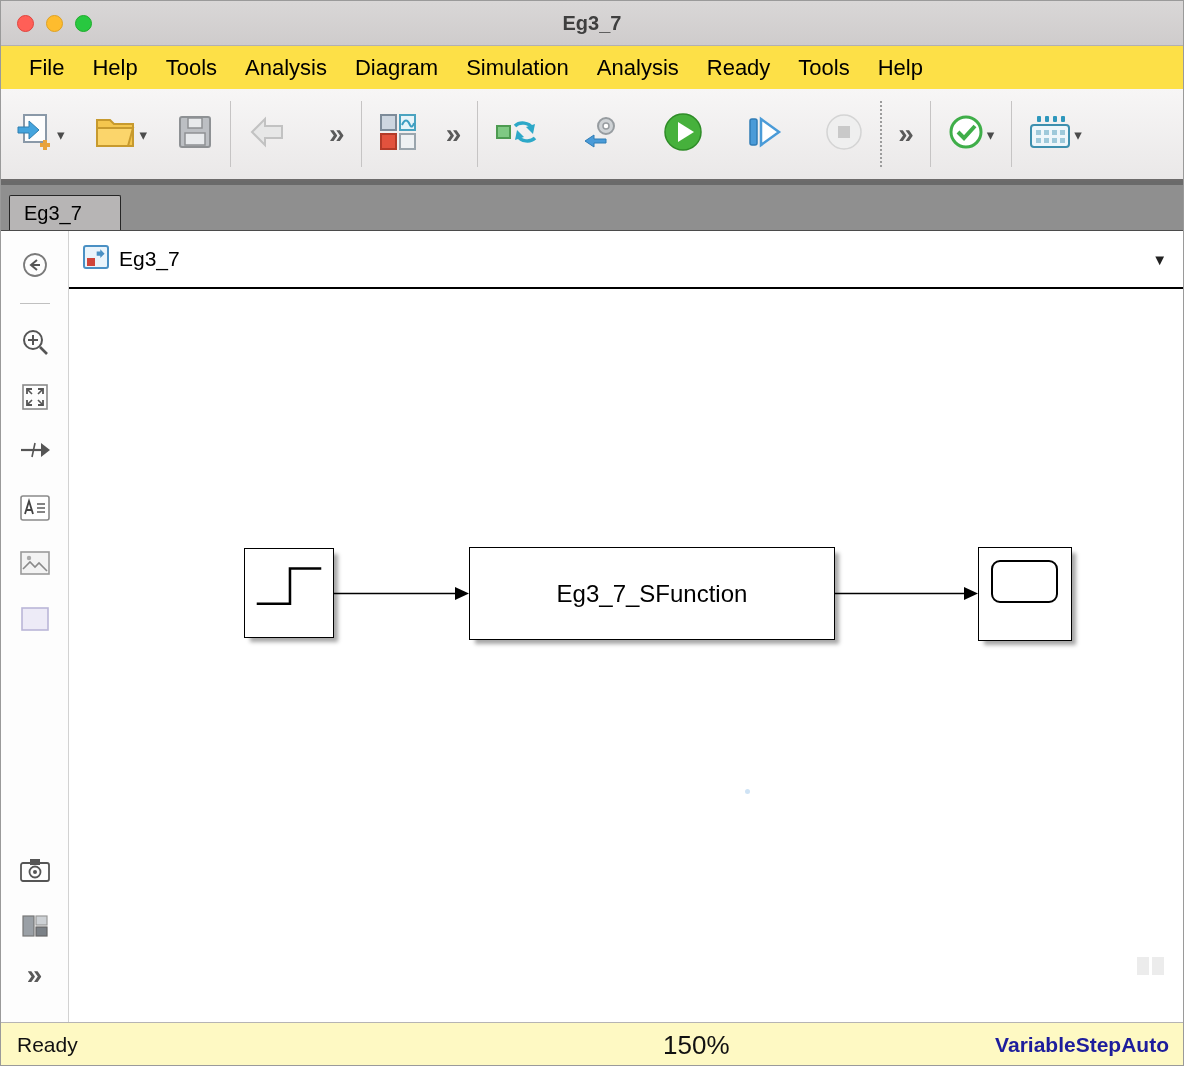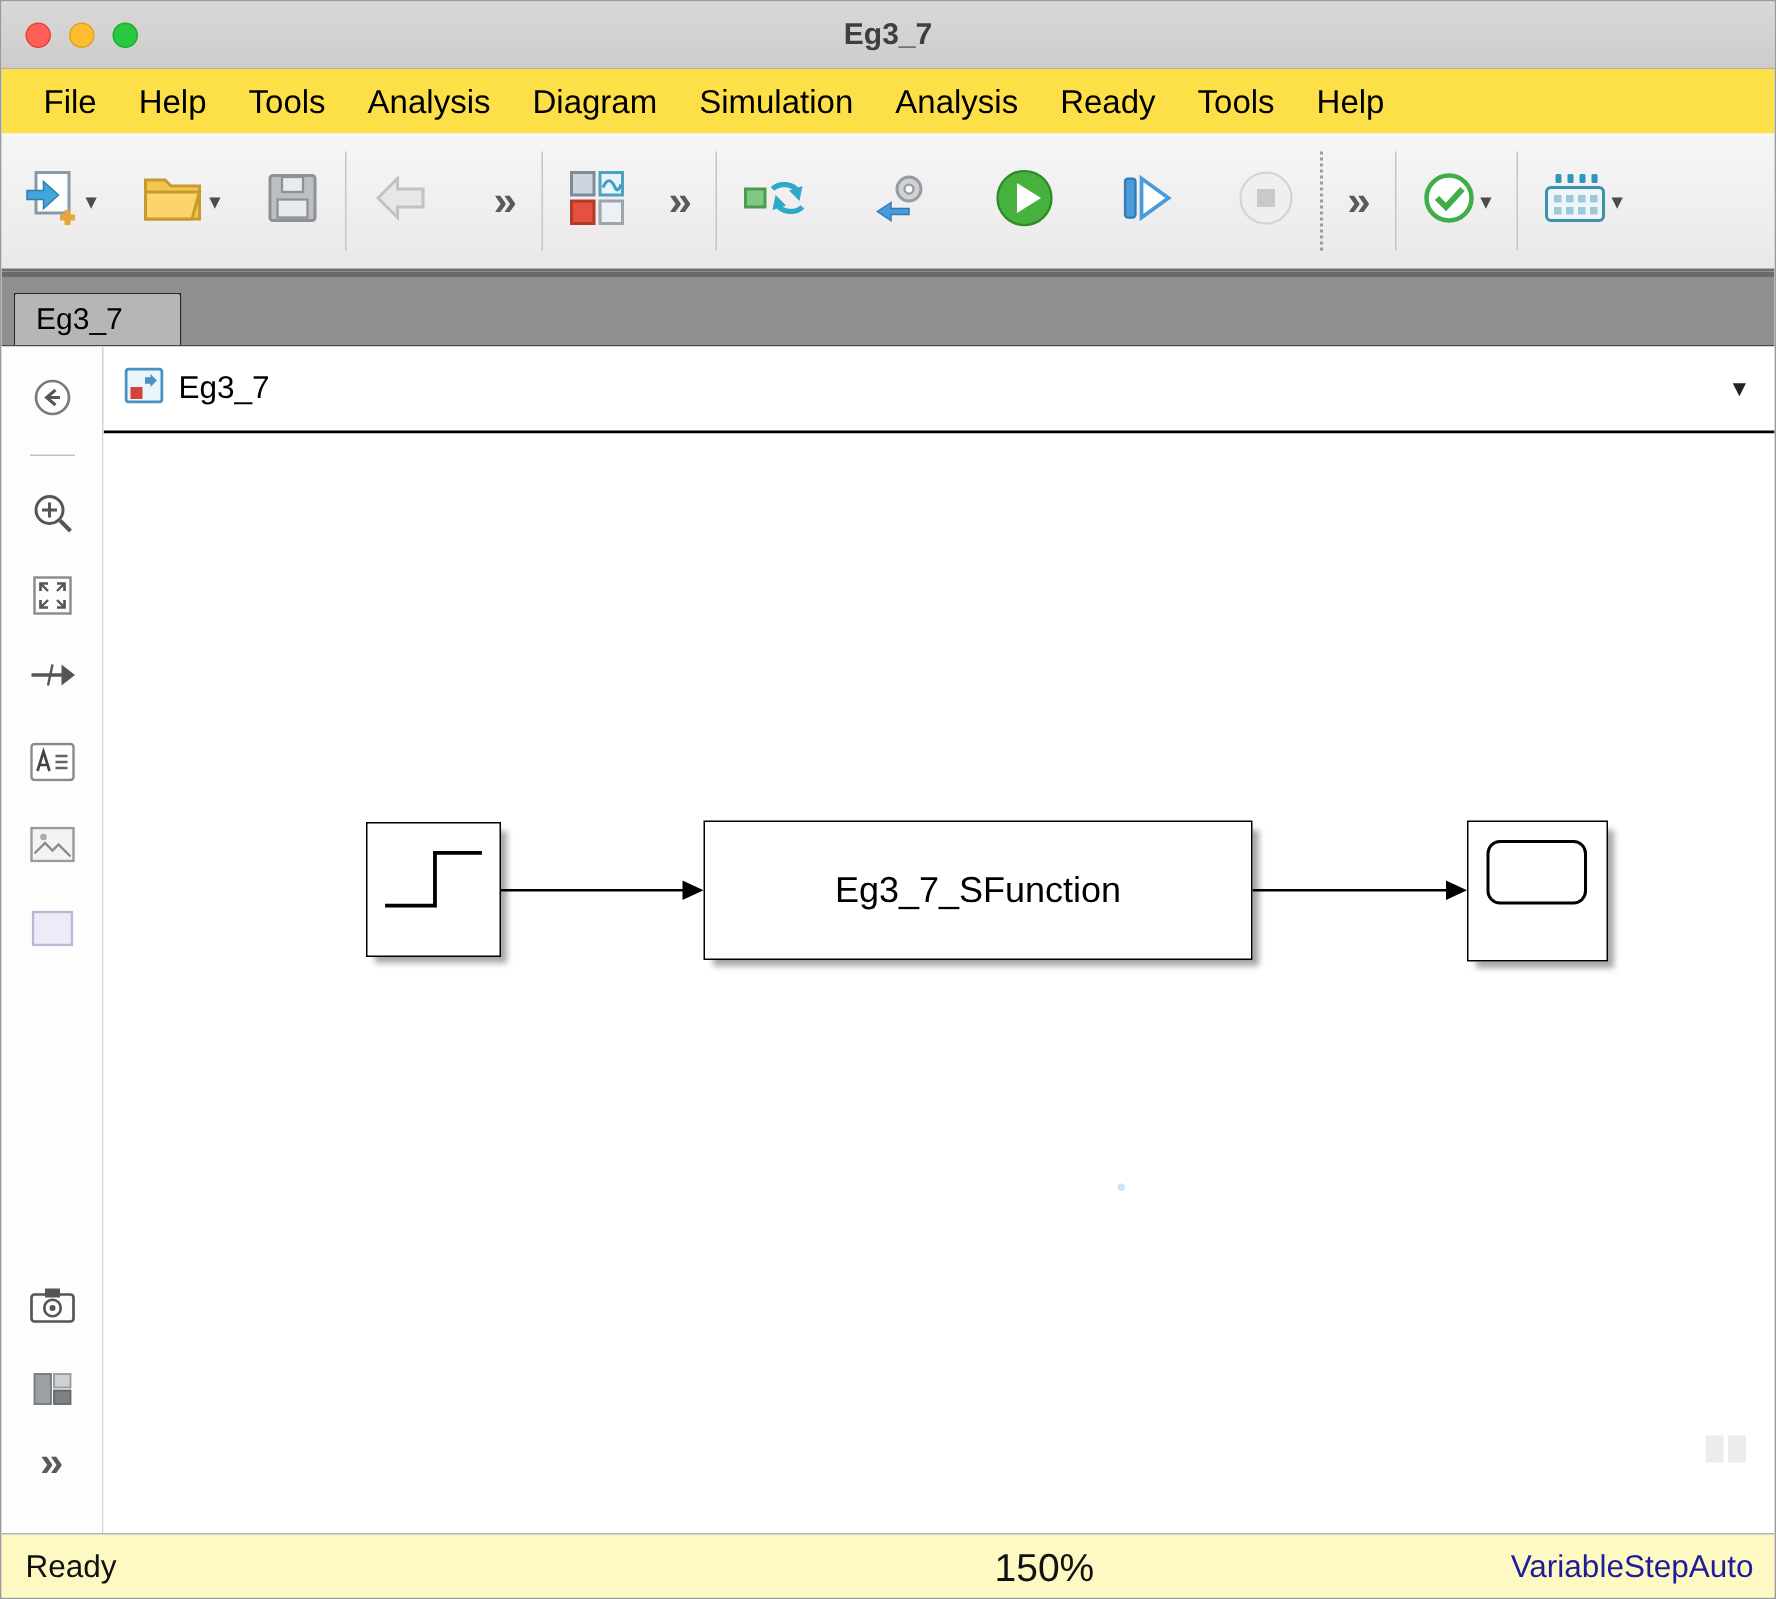--- a/index.html
+++ b/index.html
@@ -48,21 +48,21 @@
   .block-label { font-size:24px; color:#000; }
   .scope-screen { position:absolute; left:12px; top:12px; width:67px; height:43px; border:2.5px solid #000; border-radius:9px; }
   .canvas-dot { position:absolute; width:5px; height:5px; border-radius:50%; background:#cfe3f5; }
   .corner-marks { position:absolute; display:flex; gap:3px; }
   .corner-marks div { width:12px; height:18px; background:#ececec; }
 
   
   .statusbar { height:45px; background:#fef9c3; border-top:1px solid #b6b4b4; position:relative; display:flex; align-items:center; }
   .status-left { position:absolute; left:16px; font-size:21px; color:#111; }
   .status-zoom { position:absolute; left:662px; font-size:26px; color:#111; }
-  .status-right { position:absolute; right:14px; font-size:21px; font-weight:normal; color:#1d1d9c; }
+  .status-right { position:absolute; right:14px; font-size:21px; font-weight:bold; color:#1d1d9c; }
 </style>
 </head>
 <body>
 
 <div class="window">
 
   <div class="titlebar">
     <div class="traffic">
       <div class="light red"></div>
       <div class="light yellow"></div>

